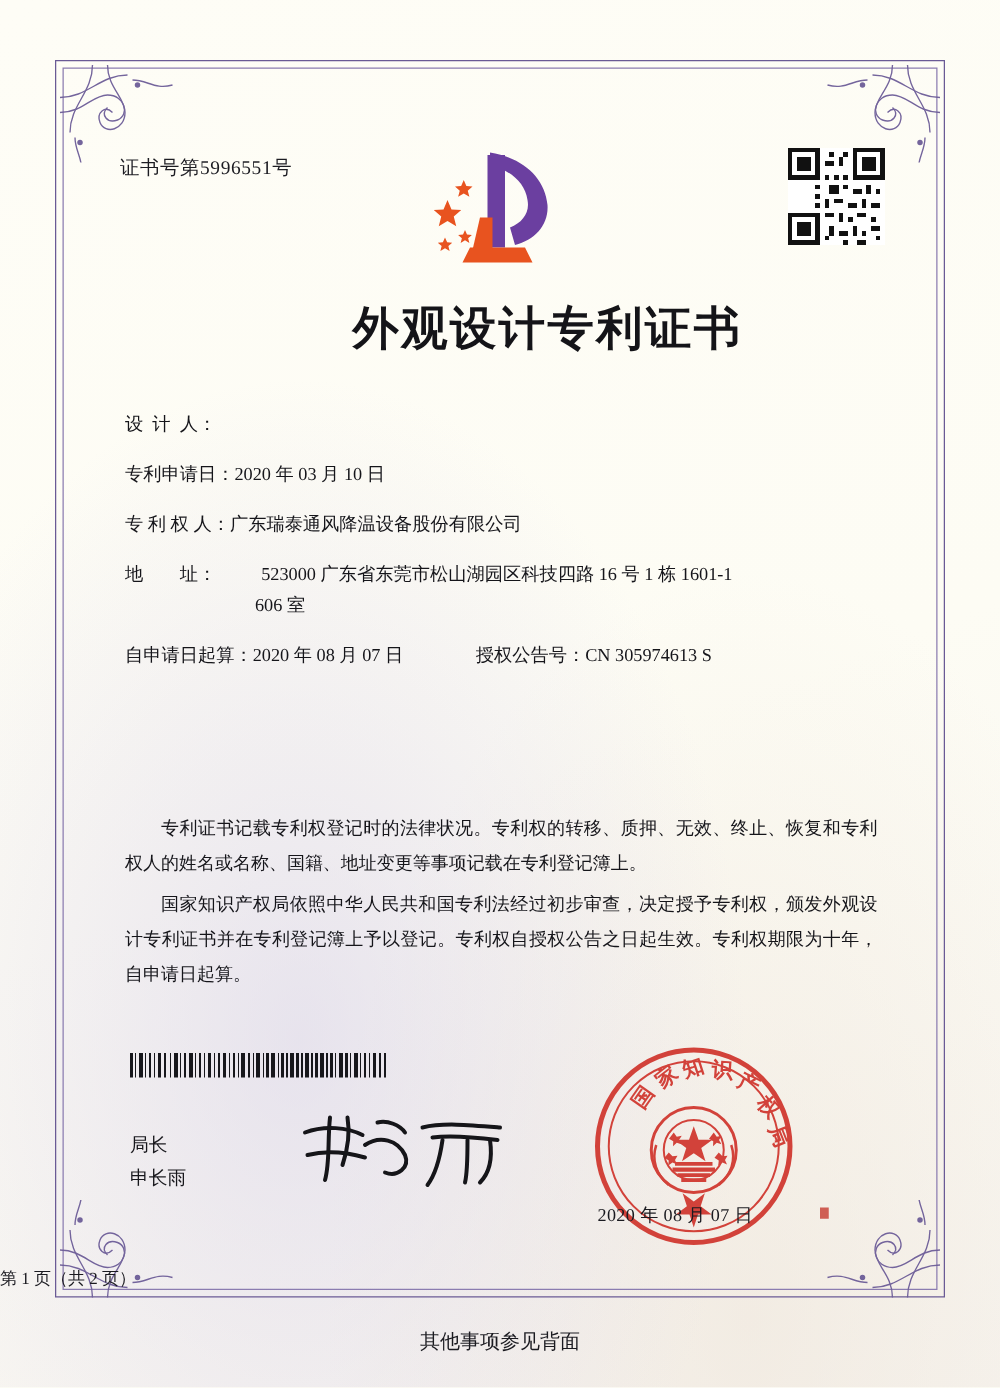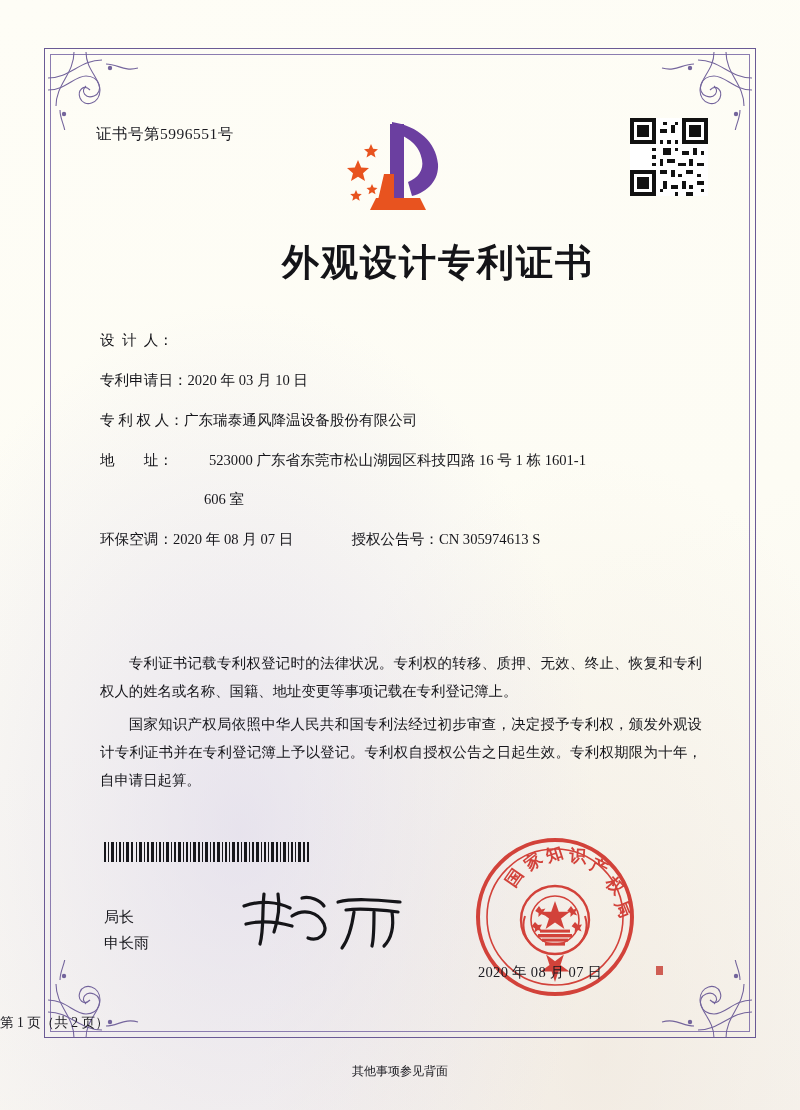--- a/index.html
+++ b/index.html
@@ -122,21 +122,21 @@
   .f-value {
     flex: 1 1 auto;
   }
   .field.two-col {
     justify-content: flex-start;
   }
   .spacer { display:inline-block; width: 58px; }
 
   .addr-line2 {
     margin-left: 104px;
-    margin-top: 17px;
+    margin-top: 3px;
   }
 
   
   .paras {
     position: absolute;
     left: 100px;
     top: 650px;
     width: 602px;
     font-size: 14.4px;
     line-height: 1.92;
@@ -199,21 +199,21 @@
     text-align: left;
     font-size: 13.6px;
     color: #1a1a20;
   }
   .footer-note {
     position: absolute;
     left: 0;
     top: 1063px;
     width: 100%;
     text-align: center;
-    font-size: 12px;
+    font-size: 16px;
     color: #1a1a20;
     font-family: "DejaVu Sans", sans-serif;
   }
 
   
   .red-fleck {
     position: absolute;
     left: 656px;
     top: 966px;
     width: 7px;
@@ -392,21 +392,21 @@
 
     <div class="field" style="display:block;">
       <div style="display:flex;gap:36px;">
         <span class="f-label">地        址：</span>
         <span class="f-value">523000 广东省东莞市松山湖园区科技四路 16 号 1 栋 1601-1</span>
       </div>
       <div class="addr-line2">606 室</div>
     </div>
 
     <div class="field two-col">
-      <span class="f-label">环保空调：</span>
+      <span class="f-label">自申请日起算：</span>
       <span>2020 年 08 月 07 日</span>
       <span class="spacer"></span>
       <span class="f-label">授权公告号：</span>
       <span>CN 305974613 S</span>
     </div>
 
   </div>
 
   <div class="paras">
     <p>专利证书记载专利权登记时的法律状况。专利权的转移、质押、无效、终止、恢复和专利权人的姓名或名称、国籍、地址变更等事项记载在专利登记簿上。</p>

